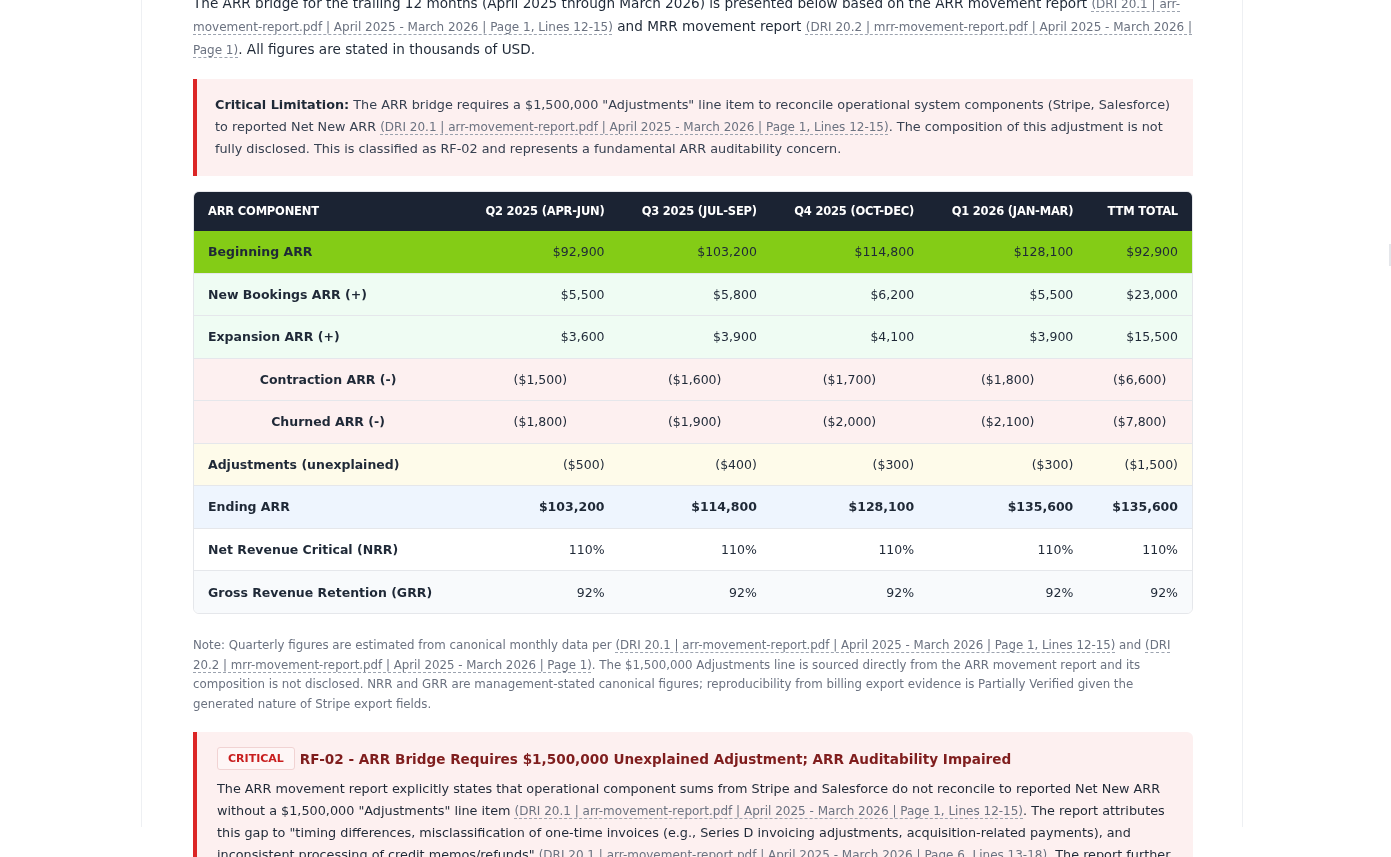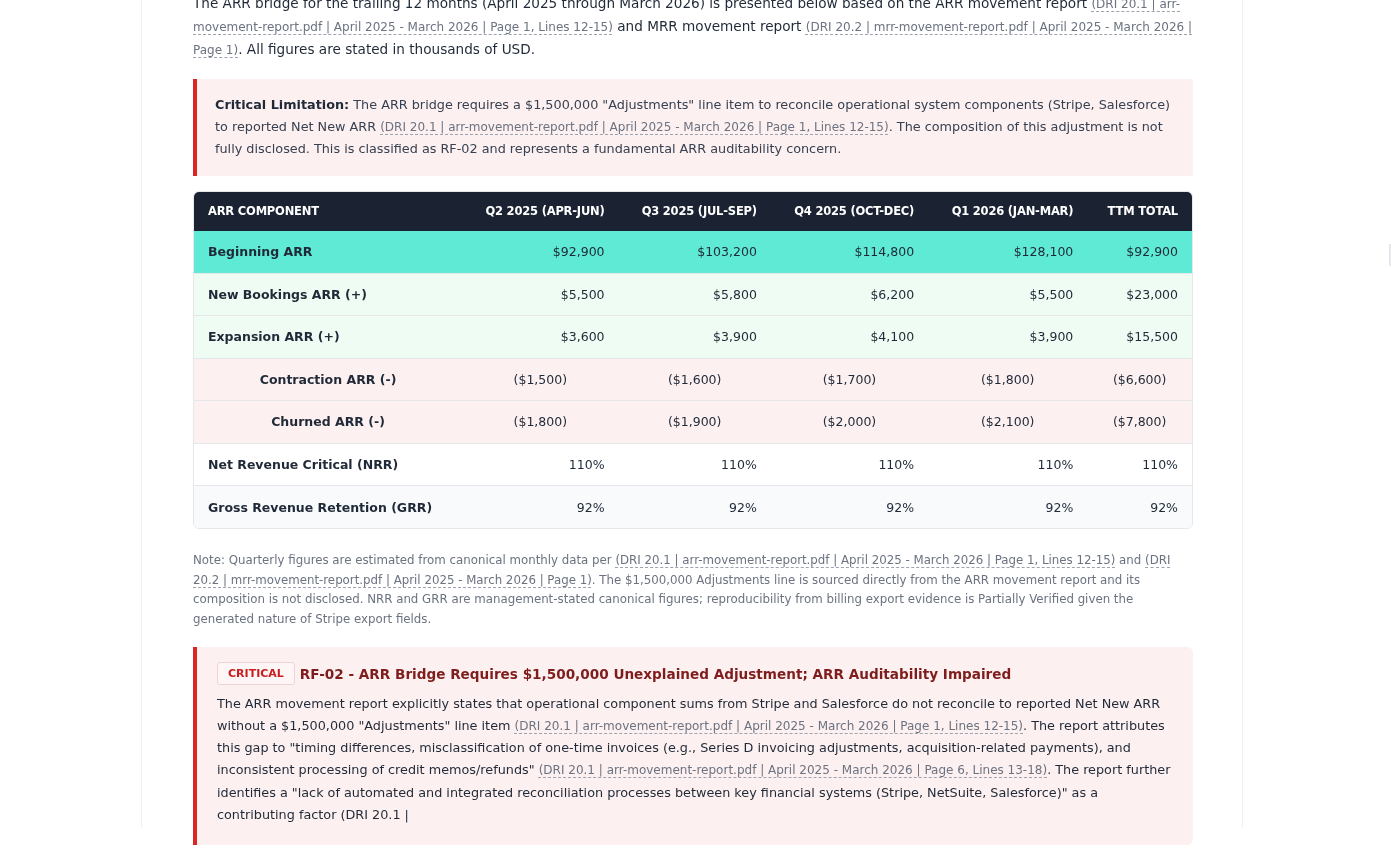--- a/index.html
+++ b/index.html
@@ -48,21 +48,21 @@
       text-transform: uppercase;
     }
     thead th:first-child { text-align: left; }
     tbody td {
       height: 42.5px; padding: 0 14px;
       font-size: 12.5px; color: #1f2937; text-align: right;
       border-top: 1px solid #e5e7eb;
     }
     tbody td:first-child { text-align: left; font-weight: bold; }
     tbody tr:first-child td { border-top: none; }
-    tr.row-neutral td { background: #5eead4; }
+    tr.row-neutral td { background: #84cc16; }
     tr.row-pos td { background: #effcf3; }
     tr.row-neg td { background: #fdf0f0; text-align: center; }
     tr.row-adj td { background: #fefbea; }
     tr.row-end td { background: #eef5fe; font-weight: bold; }
     tr.row-white td { background: #ffffff; }
     tr.row-grey td { background: #f8fafc; }
     .note {
       margin-top: 22px;
       font-size: 11.8px; line-height: 19.5px; color: #6b7280;
     }
@@ -151,20 +151,36 @@
             <td>($6,600)</td>
           </tr>
           <tr class="row-neg">
             <td>Churned ARR (-)</td>
             <td>($1,800)</td>
             <td>($1,900)</td>
             <td>($2,000)</td>
             <td>($2,100)</td>
             <td>($7,800)</td>
           </tr>
+          <tr class="row-adj">
+            <td>Adjustments (unexplained)</td>
+            <td>($500)</td>
+            <td>($400)</td>
+            <td>($300)</td>
+            <td>($300)</td>
+            <td>($1,500)</td>
+          </tr>
+          <tr class="row-end">
+            <td>Ending ARR</td>
+            <td>$103,200</td>
+            <td>$114,800</td>
+            <td>$128,100</td>
+            <td>$135,600</td>
+            <td>$135,600</td>
+          </tr>
           <tr class="row-white">
             <td>Net Revenue Critical (NRR)</td>
             <td>110%</td>
             <td>110%</td>
             <td>110%</td>
             <td>110%</td>
             <td>110%</td>
           </tr>
           <tr class="row-grey">
             <td>Gross Revenue Retention (GRR)</td>

